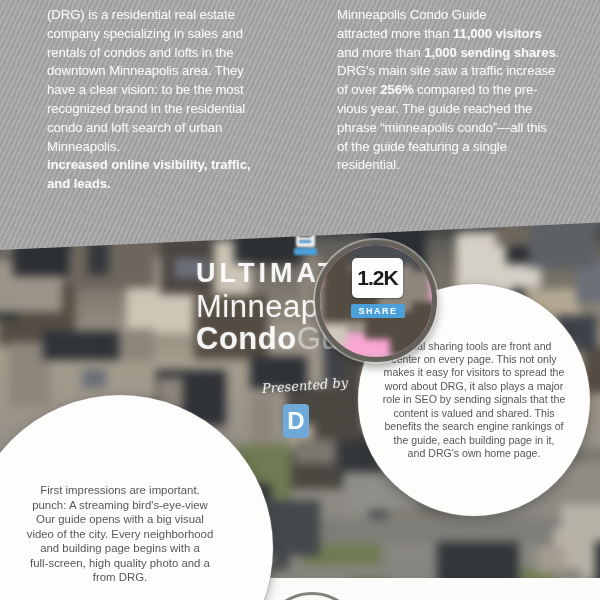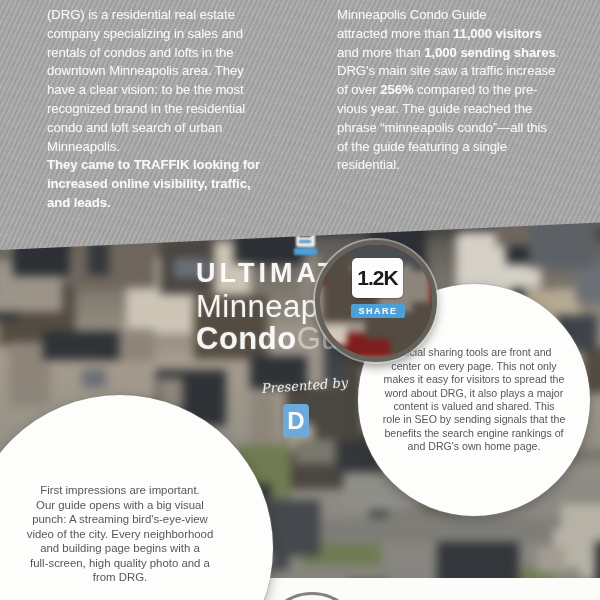--- a/index.html
+++ b/index.html
@@ -47,21 +47,21 @@
 
   
   .mini-share{position:absolute;left:296px;top:229px;z-index:4;filter:blur(.8px);}
   .mini-box{width:19px;height:18px;background:#f0efec;border-radius:2px;position:relative;}
   .mini-box .m1{position:absolute;left:3px;top:3px;width:12px;height:5px;background:#3a3d42;}
   .mini-box .m2{position:absolute;left:3px;top:11px;width:12px;height:3px;background:#4a90c8;}
   .mini-bar{width:23px;height:7px;background:#4ba0d9;border-radius:1px;margin:1px 0 0 -2px;}
 
   
   .magnifier{position:absolute;left:315px;top:240px;width:122px;height:122px;z-index:20;
-    border-radius:50%;border:5px solid #64615b;overflow:hidden;background:#7f1d1d;
+    border-radius:50%;border:5px solid #64615b;overflow:hidden;background:#f9a8d4;
     box-shadow:0 0 0 2px rgba(228,226,220,.55),0 5px 10px rgba(40,40,40,.45);}
   .mag-blur{position:absolute;left:-10px;top:-10px;right:-10px;bottom:-10px;filter:blur(3px);}
   .count-box{position:absolute;left:32px;top:13px;width:51px;height:40px;z-index:3;
     background:#fdfdfd;border-radius:5px;display:flex;align-items:center;justify-content:center;
     box-shadow:0 1px 2px rgba(0,0,0,.35);
     font-weight:bold;font-size:21px;color:#1c1c1c;letter-spacing:-1px;}
   .share-btn{position:absolute;left:31px;top:59px;width:54px;height:14px;z-index:3;
     background:#4ba0d9;border-radius:2px;display:flex;align-items:center;justify-content:center;
     color:#eef6fc;font-size:9px;font-weight:bold;letter-spacing:1.5px;
     text-shadow:0 0 1px rgba(255,255,255,.4);}
@@ -208,31 +208,32 @@
 
   <div class="bottom-band"></div>
   <div class="bottom-arc"></div>
 
   <div class="callout callout-right">
     <div class="ctext">
         <div>Social sharing tools are front and</div>
         <div>center on every page. This not only</div>
         <div>makes it easy for visitors to spread the</div>
         <div>word about DRG, it also plays a major</div>
+        <div>role in SEO by sending signals that the</div>
         <div>content is valued and shared. This</div>
-        <div>role in SEO by sending signals that the</div>
         <div>benefits the search engine rankings of</div>
+        <div>the guide, each building page in it,</div>
         <div>and DRG's own home page.</div>
       </div>
   </div>
   <div class="callout callout-left">
     <div class="ctext">
         <div>First impressions are important.</div>
+        <div>punch: A streaming bird's-eye-view</div>
         <div>Our guide opens with a big visual</div>
-        <div>punch: A streaming bird's-eye-view</div>
         <div>video of the city. Every neighborhood</div>
         <div>and building page begins with a</div>
         <div>full-screen, high quality photo and a</div>
         <div>from DRG.</div>
       </div>
   </div>
 
   <div class="magnifier">
     <div class="mag-blur" id="mag-blur">
         <div class="bl" style="left: 0px; top: 0px; width: 140px; height: 40px; background: rgb(74, 78, 82);"></div>
@@ -255,21 +256,20 @@
   <div class="top-section">
     <div class="intro-col col-left">
         <div class="tl"><span>(DRG) is a residential real estate</span></div>
         <div class="tl"><span>company specializing in sales and</span></div>
         <div class="tl"><span>rentals of condos and lofts in the</span></div>
         <div class="tl"><span>downtown Minneapolis area. They</span></div>
         <div class="tl"><span>have a clear vision: to be the most</span></div>
         <div class="tl"><span>recognized brand in the residential</span></div>
         <div class="tl"><span>condo and loft search of urban</span></div>
         <div class="tl"><span>Minneapolis.</span></div>
-        <div class="tl"><span class="b">They came to TRAFFIK looking for</span></div>
         <div class="tl"><span class="b">increased online visibility, traffic,</span></div>
         <div class="tl"><span class="b">and leads.</span></div>
       </div>
     <div class="intro-col col-right">
         <div class="tl"><span>Minneapolis Condo Guide</span></div>
         <div class="tl"><span>attracted more than </span><span class="b">11,000 visitors</span></div>
         <div class="tl"><span>and more than </span><span class="b">1,000 sending shares</span><span>.</span></div>
         <div class="tl"><span>DRG's main site saw a traffic increase</span></div>
         <div class="tl"><span>of over </span><span class="b">256%</span><span> compared to the pre-</span></div>
         <div class="tl"><span>vious year. The guide reached the</span></div>

